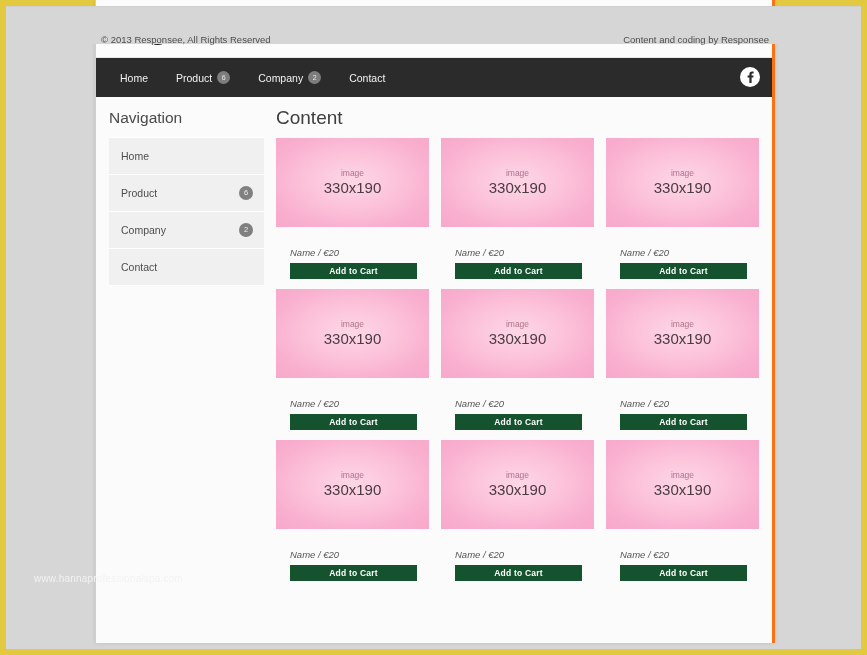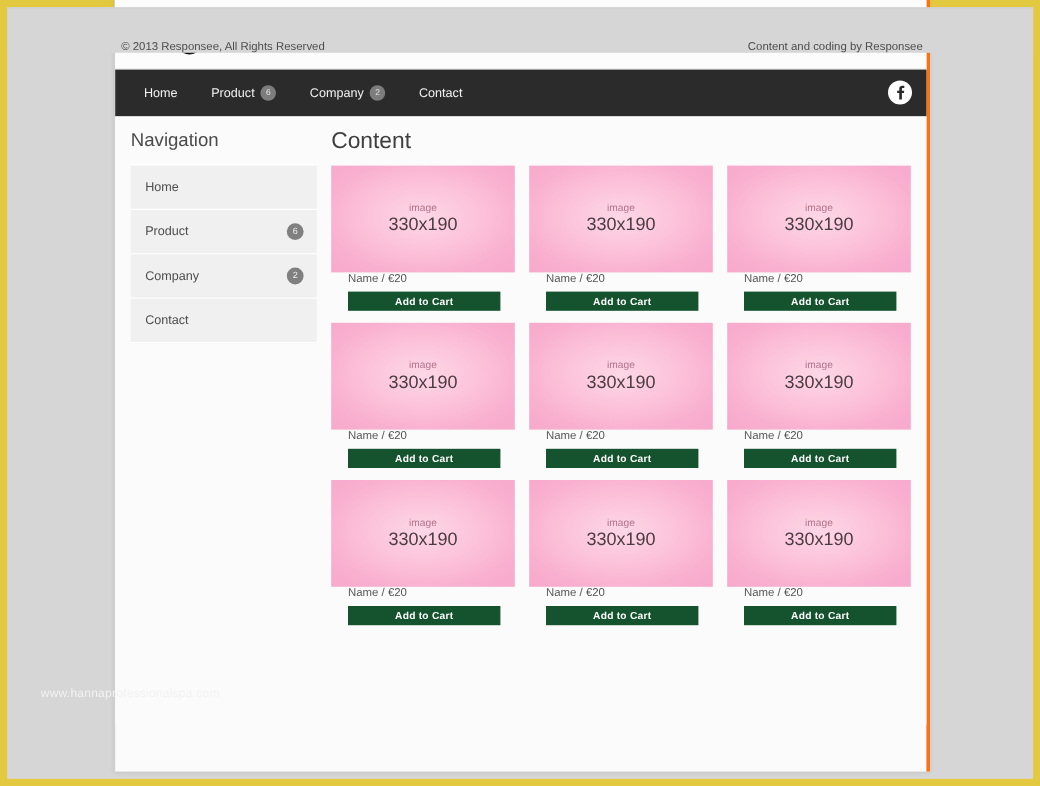--- a/index.html
+++ b/index.html
@@ -221,21 +221,22 @@
     line-height: 1.1;
   }
   .card-img .ph-big {
     font-size: 15px;
     color: #4b3b42;
     line-height: 1.15;
   }
   .card-name {
     font-size: 9.5px;
     color: #555555;
-    padding: 0 0 5px 14px;
+    padding: 20px 0 5px 14px;
+    font-style: italic;
   }
   .card-button {
     display: block;
     width: 127px;
     margin-left: 14px;
     height: 16px;
     background: #14532d;
     border: none;
     color: #ffffff;
     font-family: "Liberation Sans", sans-serif;

